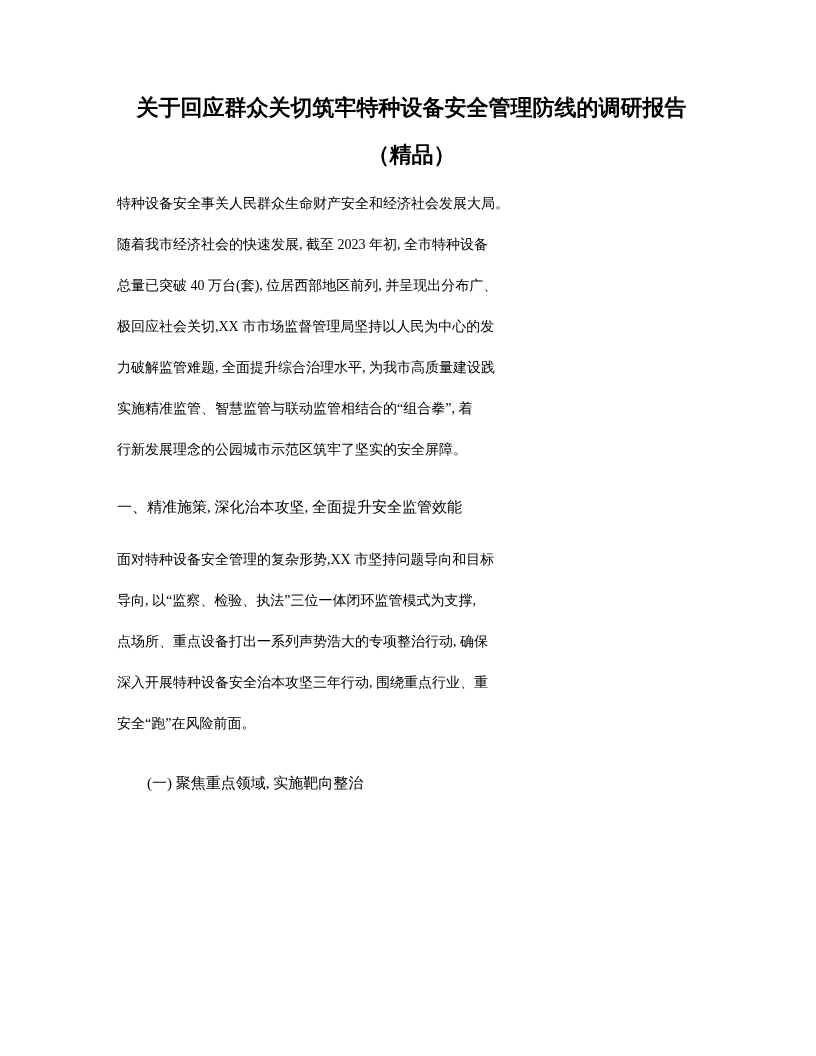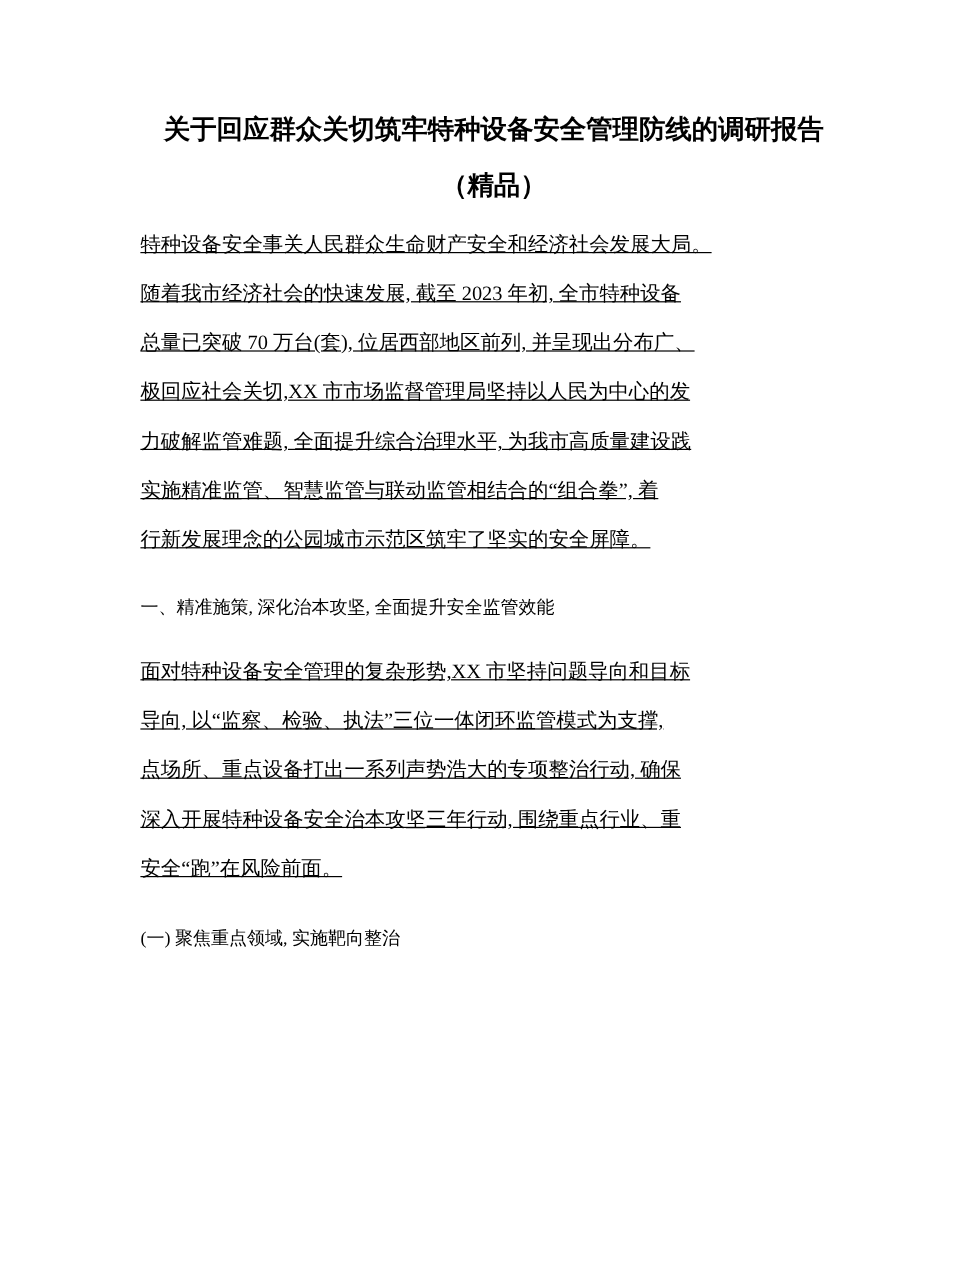--- a/index.html
+++ b/index.html
@@ -20,49 +20,48 @@
   .doc-title {
     text-align: center;
     font-weight: bold;
   }
   .title-line {
     font-size: 22px;
     line-height: 47px;
     white-space: nowrap;
   }
   .para .line {
-    font-size: 17px;
+    font-size: 14px;
     line-height: 41px;
     white-space: nowrap;
-    text-decoration: underline;
   }
   .heading {
     font-size: 15px;
     line-height: 41px;
     white-space: nowrap;
   }
   .p1 { margin-top: 5px; }
   .h1 { margin-top: 17px; }
   .p2 { margin-top: 11px; }
-  .h2 { margin-top: 19px; }
+  .h2 { margin-top: 19px; margin-left: 30px; }
 </style>
 </head>
 <body>
 
 <div class="page">
 
   <div class="doc-title">
     <div class="title-line">关于回应群众关切筑牢特种设备安全管理防线的调研报告</div>
     <div class="title-line">（精品）</div>
   </div>
 
   <div class="para p1">
     <div class="line">特种设备安全事关人民群众生命财产安全和经济社会发展大局。</div>
     <div class="line">随着我市经济社会的快速发展, 截至 2023 年初, 全市特种设备</div>
-    <div class="line">总量已突破 70 万台(套), 位居西部地区前列, 并呈现出分布广、</div>
+    <div class="line">总量已突破 40 万台(套), 位居西部地区前列, 并呈现出分布广、</div>
     <div class="line">极回应社会关切,XX 市市场监督管理局坚持以人民为中心的发</div>
     <div class="line">力破解监管难题, 全面提升综合治理水平, 为我市高质量建设践</div>
     <div class="line">实施精准监管、智慧监管与联动监管相结合的“组合拳”, 着</div>
     <div class="line">行新发展理念的公园城市示范区筑牢了坚实的安全屏障。</div>
   </div>
 
   <div class="heading h1">一、精准施策, 深化治本攻坚, 全面提升安全监管效能</div>
 
   <div class="para p2">
     <div class="line">面对特种设备安全管理的复杂形势,XX 市坚持问题导向和目标</div>

